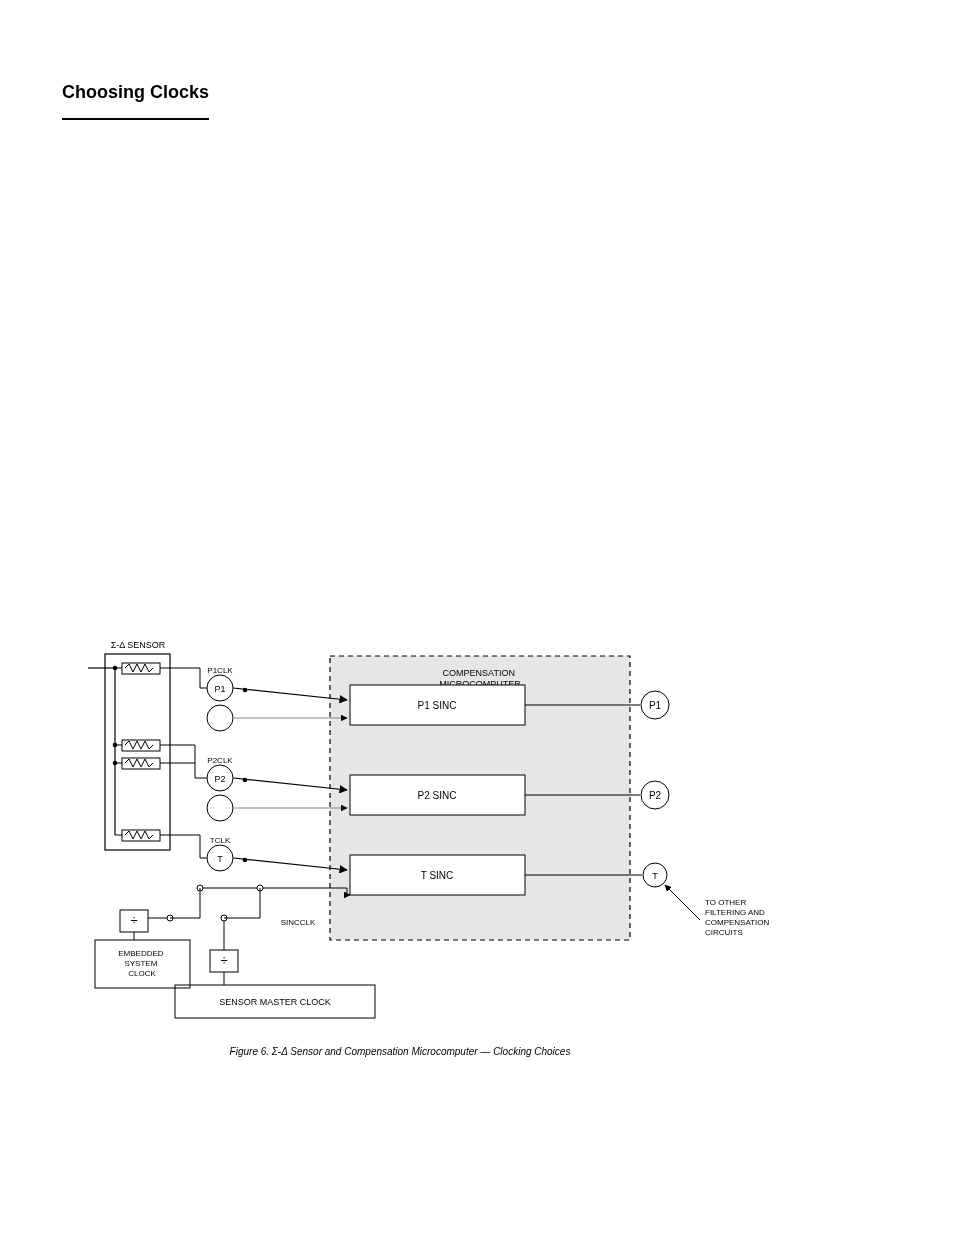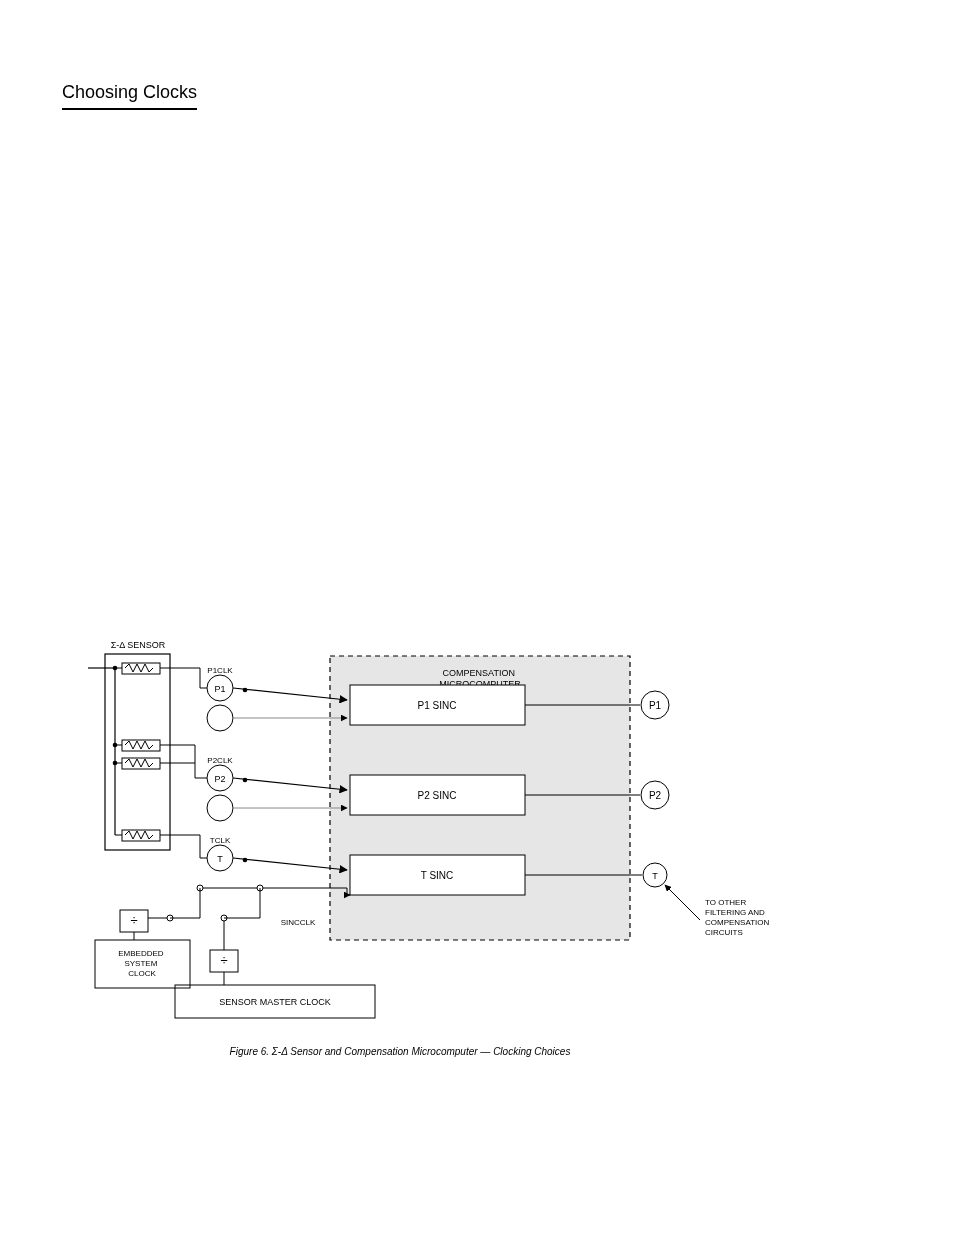--- a/index.html
+++ b/index.html
@@ -13,22 +13,22 @@
     position: relative;
     width: 954px;
     height: 1235px;
     background: #fff;
   }
   .title {
     position: absolute;
     left: 62px;
     top: 82px;
     font-size: 18px;
-    font-weight: normal;
-    padding-bottom: 5px;
+    font-weight: bold;
+    padding-bottom: 15px;
     border-bottom: 2px double #000;
   }
   svg { position: absolute; left: 0; top: 0; }
   .svg-text { font-family: Arial, Helvetica, sans-serif; }
 </style>
 </head>
 <body>
 
 <div class="page">
   <div class="title">Choosing Clocks</div>

